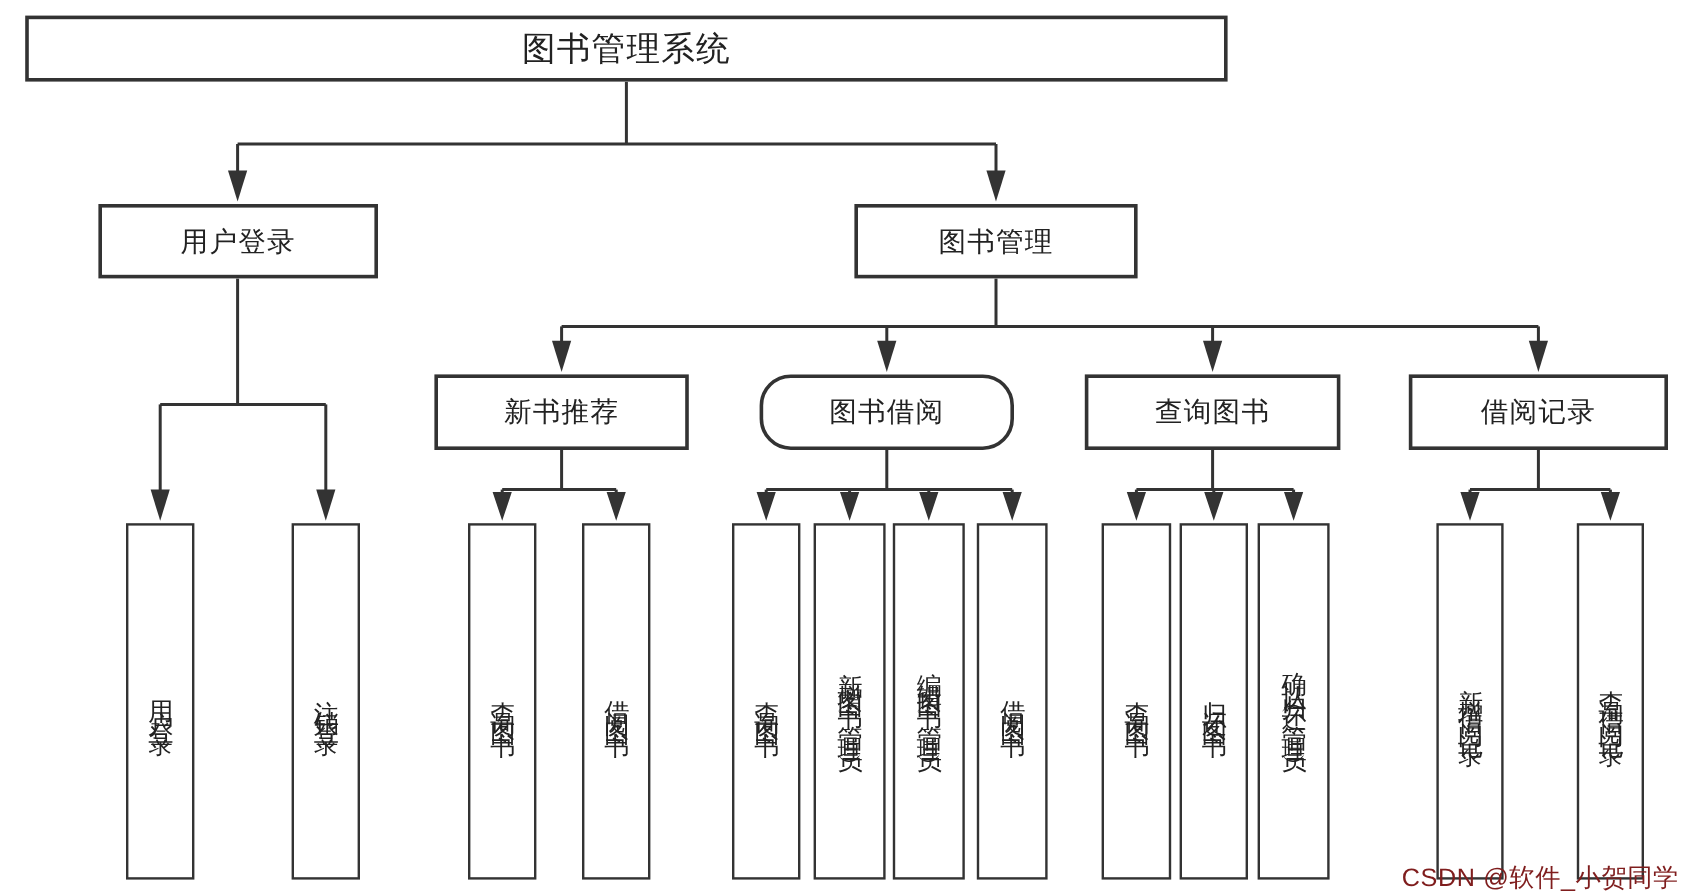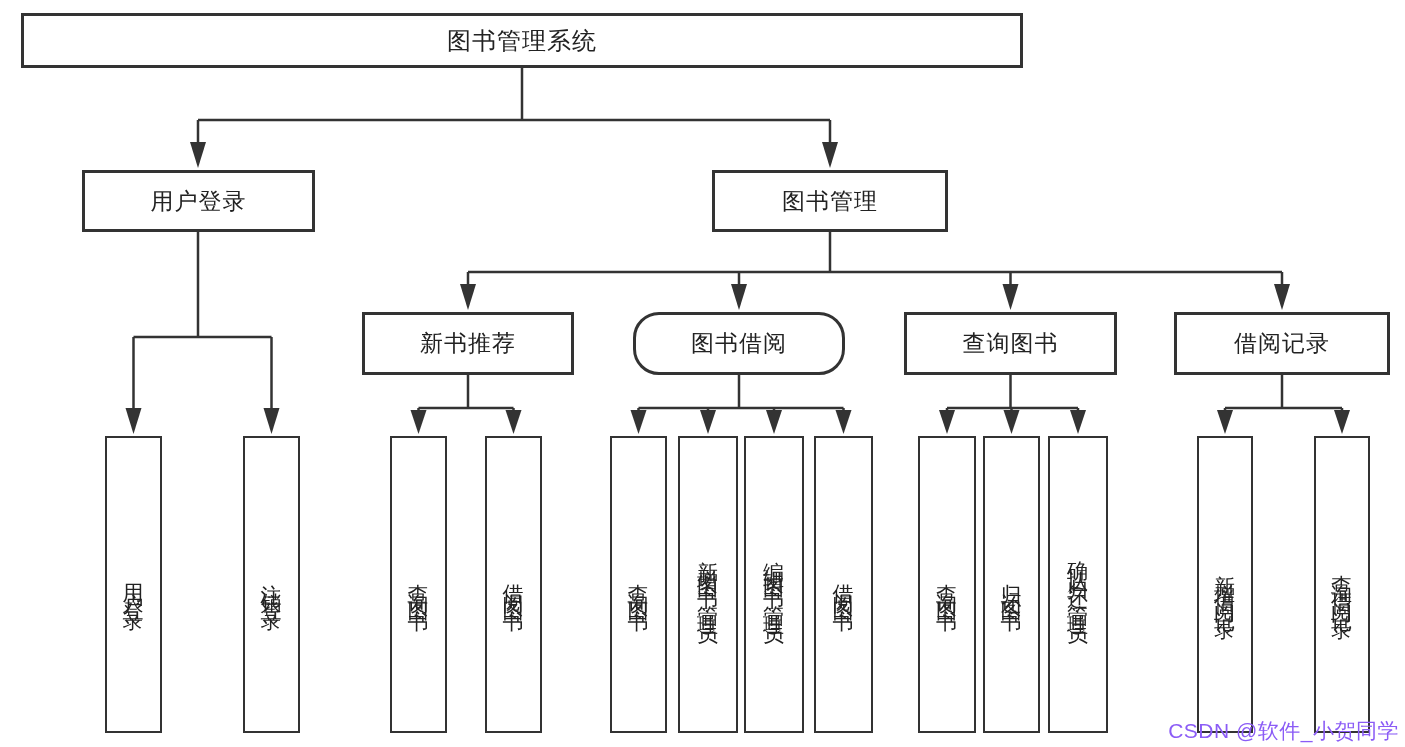--- a/index.html
+++ b/index.html
@@ -27,21 +27,21 @@
     box-sizing: border-box;
     background: #ffffff;
     border: 3px solid #333333;
     display: flex;
     align-items: center;
     justify-content: center;
     color: #222222;
     text-align: center;
   }
   .root-node {
-    font-size: 24px;
+    font-size: 28px;
     letter-spacing: 1px;
   }
   .branch-node {
     font-size: 23px;
     letter-spacing: 1px;
   }
   .group-node {
     font-size: 23px;
     letter-spacing: 1px;
   }
@@ -54,21 +54,21 @@
     text-orientation: mixed;
     letter-spacing: 9px;
     line-height: 1;
     white-space: nowrap;
   }
   .watermark {
     position: absolute;
     right: 6px;
     bottom: 2px;
     font-size: 21px;
-    color: #8b5cf6;
+    color: #7f1d1d;
     letter-spacing: 0.5px;
     pointer-events: none;
   }
   svg line, svg path {
     stroke: #333333;
     stroke-width: 2.5;
     fill: none;
   }
   svg polygon {
     fill: #333333;

